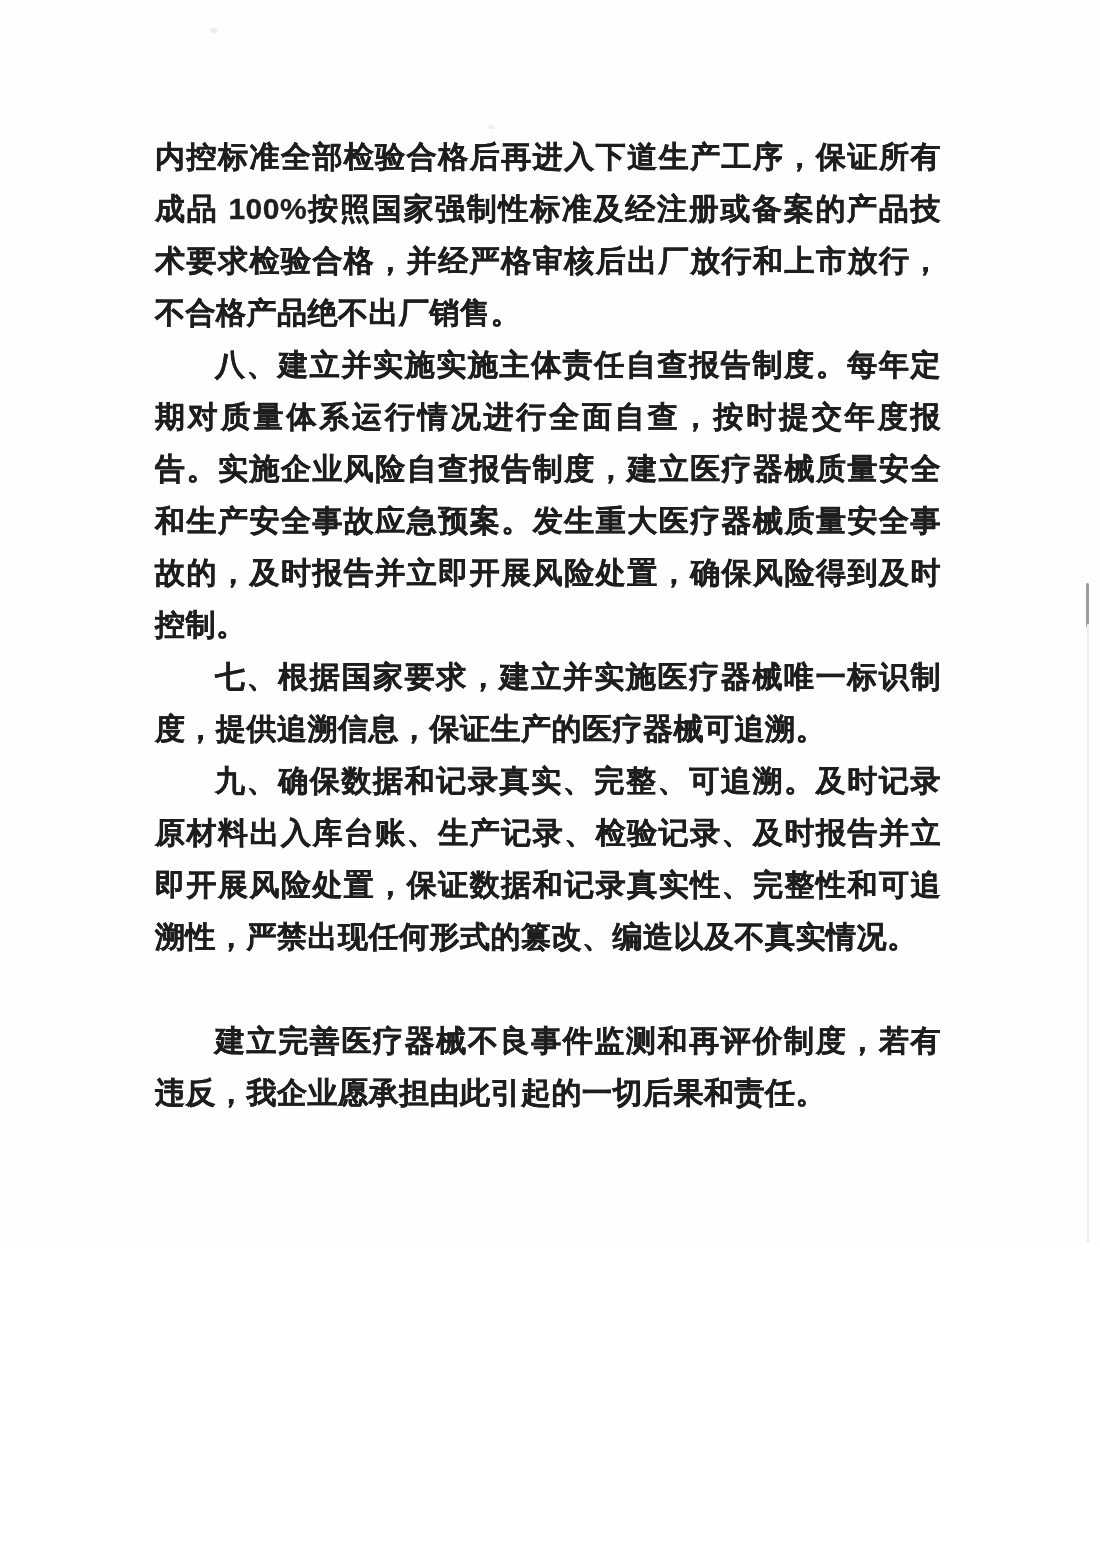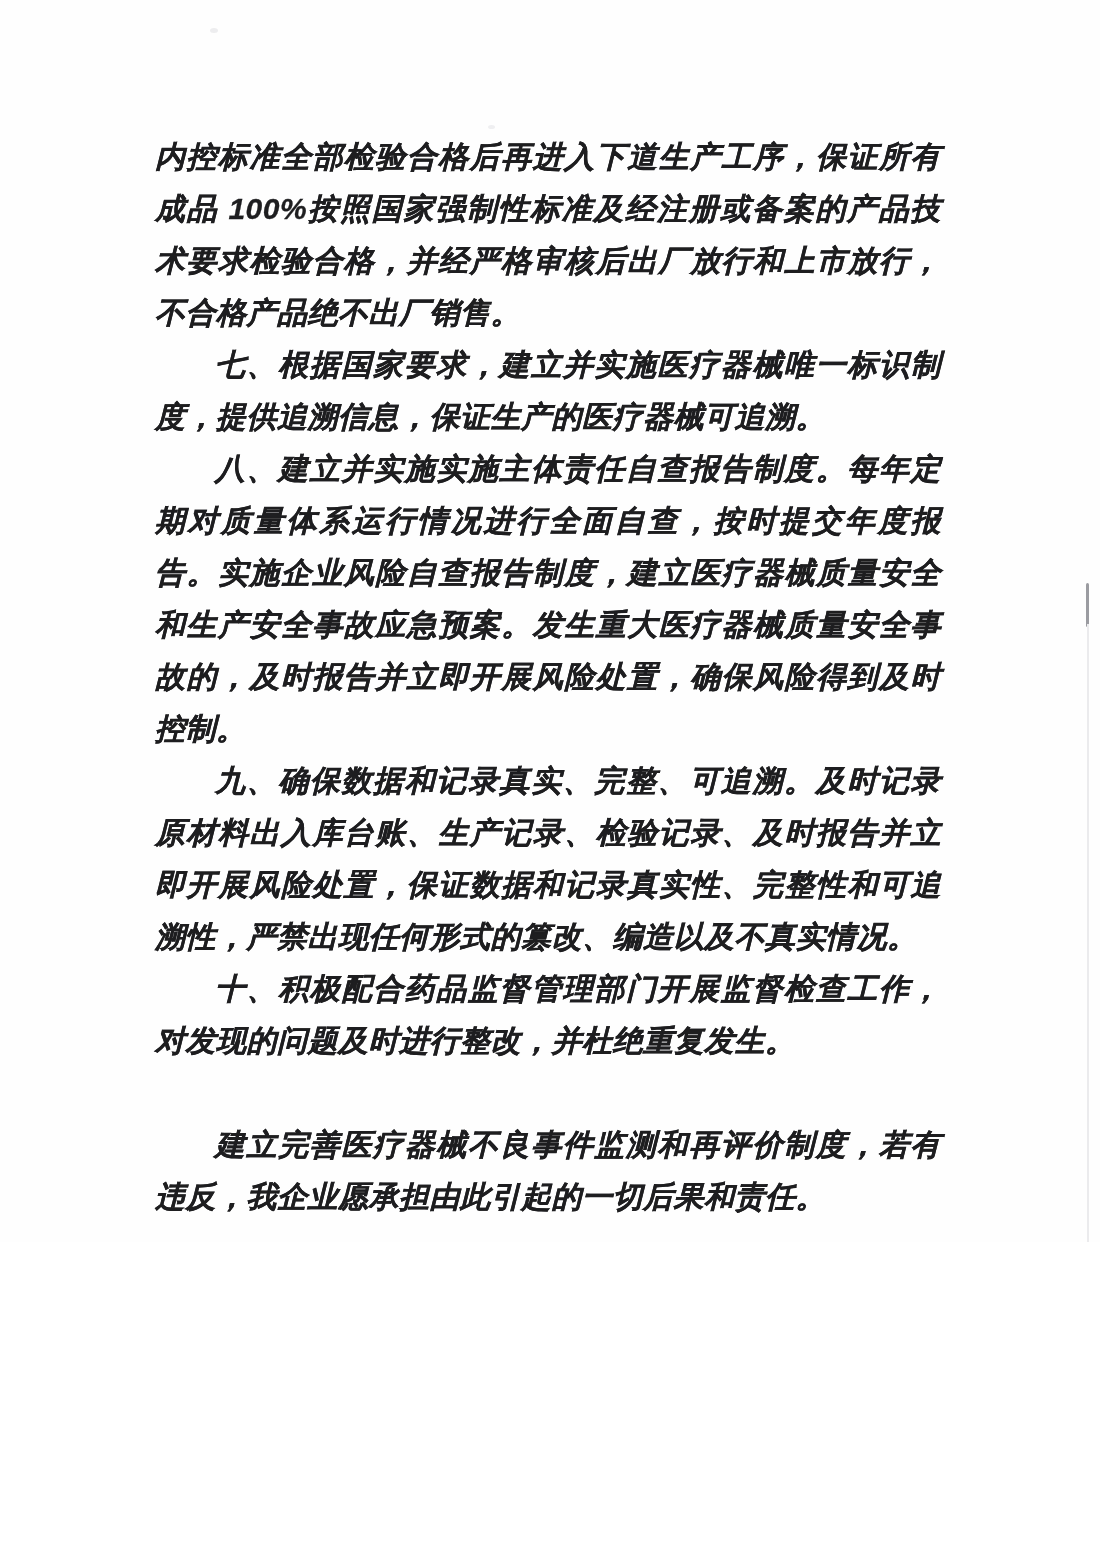--- a/index.html
+++ b/index.html
@@ -7,21 +7,20 @@
     padding: 0;
     background: #ffffff;
   }
   .page {
     position: relative;
     width: 1100px;
     height: 1242px;
     background: #fefefe;
     overflow: hidden;
     font-family: "Liberation Sans", "DejaVu Sans", sans-serif;
-    font-style: italic;
   }
   .doc-body {
     position: absolute;
     left: 155px;
     top: 131px;
     width: 786px;
     font-size: 30px;
     line-height: 52px;
     font-weight: 600;
     color: #1e1e20;
@@ -109,24 +108,23 @@
     border-radius: 50%;
   }
 </style>
 </head>
 <body>
 
 <div class="page">
 
   <div class="doc-body">
     <p>内控标准全部检验合格后再进入下道生产工序，保证所有成品 100%按照国家强制性标准及经注册或备案的产品技术要求检验合格，并经严格审核后出厂放行和上市放行，不合格产品绝不出厂销售。</p>
+    <p class="indent">八、建立并实施实施主体责任自查报告制度。每年定期对质量体系运行情况进行全面自查，按时提交年度报告。实施企业风险自查报告制度，建立医疗器械质量安全和生产安全事故应急预案。发生重大医疗器械质量安全事故的，及时报告并立即开展风险处置，确保风险得到及时控制。</p>
     <p class="indent">七、根据国家要求，建立并实施医疗器械唯一标识制度，提供追溯信息，保证生产的医疗器械可追溯。</p>
-    <p class="indent">八、建立并实施实施主体责任自查报告制度。每年定期对质量体系运行情况进行全面自查，按时提交年度报告。实施企业风险自查报告制度，建立医疗器械质量安全和生产安全事故应急预案。发生重大医疗器械质量安全事故的，及时报告并立即开展风险处置，确保风险得到及时控制。</p>
     <p class="indent">九、确保数据和记录真实、完整、可追溯。及时记录原材料出入库台账、生产记录、检验记录、及时报告并立即开展风险处置，保证数据和记录真实性、完整性和可追溯性，严禁出现任何形式的篡改、编造以及不真实情况。</p>
-    <p class="indent">十、积极配合药品监督管理部门开展监督检查工作，对发现的问题及时进行整改，并杜绝重复发生。</p>
     <p class="indent closing">建立完善医疗器械不良事件监测和再评价制度，若有违反，我企业愿承担由此引起的一切后果和责任。</p>
   </div>
 
   <div class="page-number">24</div>
 
   <div class="artifact edge-line-dark"></div>
   <div class="artifact edge-line-faint"></div>
   <div class="artifact bottom-strip-1"></div>
   <div class="artifact bottom-strip-2"></div>
   <div class="artifact bottom-strip-3"></div>

